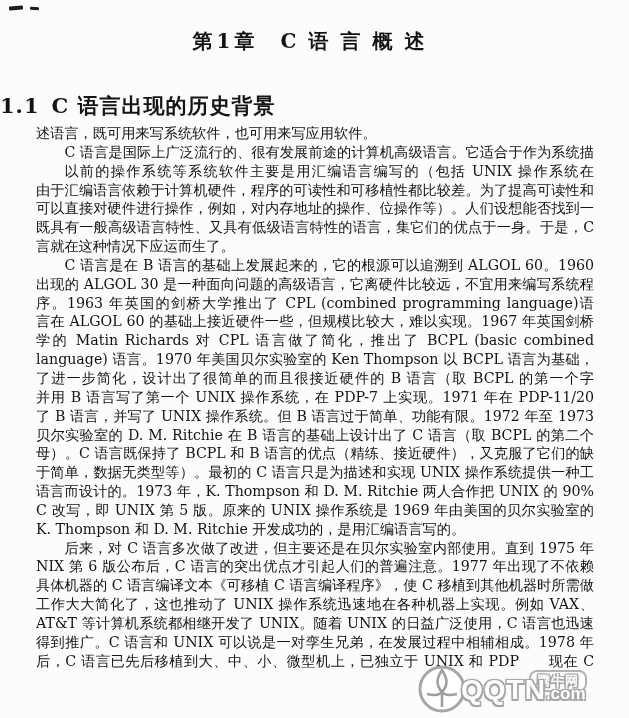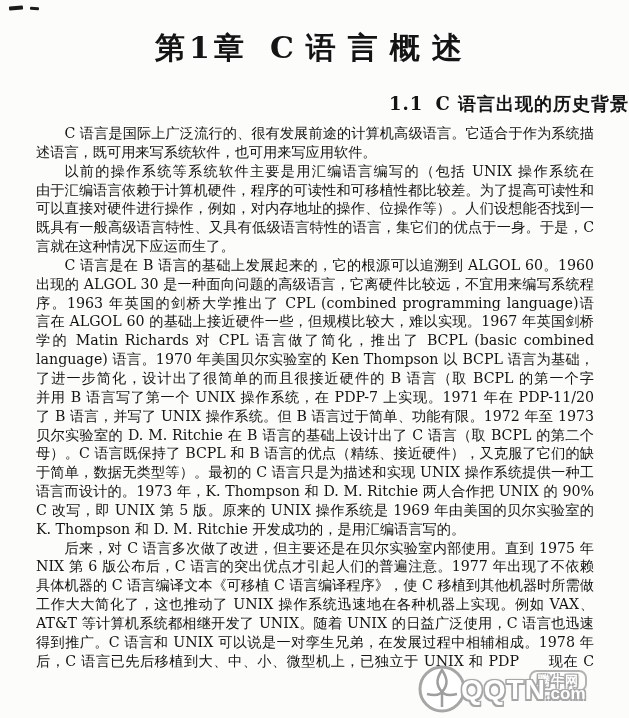--- a/index.html
+++ b/index.html
@@ -11,29 +11,29 @@
     font-family:"DejaVu Serif","Liberation Serif",serif;
     color:#141414;
   }
   
   .speck{position:absolute;background:#1c1c1c;border-radius:1px;}
   .speck.s1{left:9px;top:6px;width:14px;height:4px;transform:rotate(-4deg);}
   .speck.s2{left:30px;top:7px;width:9px;height:3px;transform:rotate(3deg);}
 
   .chapter-title{
     position:absolute;top:28px;left:0;width:100%;
-    text-align:center;font-weight:bold;font-size:30px;
+    text-align:center;font-weight:bold;font-size:20px;
     white-space:nowrap;
   }
   .chapter-title .num{letter-spacing:4px;}
   .chapter-title .main{letter-spacing:12px;margin-left:22px;}
 
   .section-title{
     position:absolute;top:92px;left:0;width:100%;
-    text-align:right;font-weight:bold;font-size:18px;
+    text-align:left;font-weight:bold;font-size:21px;
     white-space:nowrap;
   }
   .section-title .num{letter-spacing:1px;}
   .section-title .main{margin-left:12px;letter-spacing:1px;}
 
   .body-text{
     position:absolute;top:124px;left:36px;width:558px;
     font-size:14.2px;line-height:18.85px;
     font-weight:500;
   }
@@ -85,22 +85,22 @@
 
   <div class="chapter-title">
     <span class="num">第1章</span><span class="main">C语言概述</span>
   </div>
 
   <div class="section-title">
     <span class="num">1.1</span><span class="main">C 语言出现的历史背景</span>
   </div>
 
   <div class="body-text">
+      <div class="line para-last">述语言，既可用来写系统软件，也可用来写应用软件。</div>
       <div class="line para-first">C 语言是国际上广泛流行的、很有发展前途的计算机高级语言。它适合于作为系统描</div>
-      <div class="line para-last">述语言，既可用来写系统软件，也可用来写应用软件。</div>
       <div class="line para-first">以前的操作系统等系统软件主要是用汇编语言编写的（包括 UNIX 操作系统在内）。</div>
       <div class="line">由于汇编语言依赖于计算机硬件，程序的可读性和可移植性都比较差。为了提高可读性和</div>
       <div class="line">可以直接对硬件进行操作，例如，对内存地址的操作、位操作等）。人们设想能否找到一种</div>
       <div class="line">既具有一般高级语言特性、又具有低级语言特性的语言，集它们的优点于一身。于是，C 语</div>
       <div class="line para-last">言就在这种情况下应运而生了。</div>
       <div class="line para-first">C 语言是在 B 语言的基础上发展起来的，它的根源可以追溯到 ALGOL 60。1960 年</div>
       <div class="line">出现的 ALGOL 30 是一种面向问题的高级语言，它离硬件比较远，不宜用来编写系统程</div>
       <div class="line">序。1963 年英国的剑桥大学推出了 CPL (combined programming language)语言。CPL 语</div>
       <div class="line">言在 ALGOL 60 的基础上接近硬件一些，但规模比较大，难以实现。1967 年英国剑桥大</div>
       <div class="line">学的 Matin Richards 对 CPL 语言做了简化，推出了 BCPL (basic combined programming</div>

